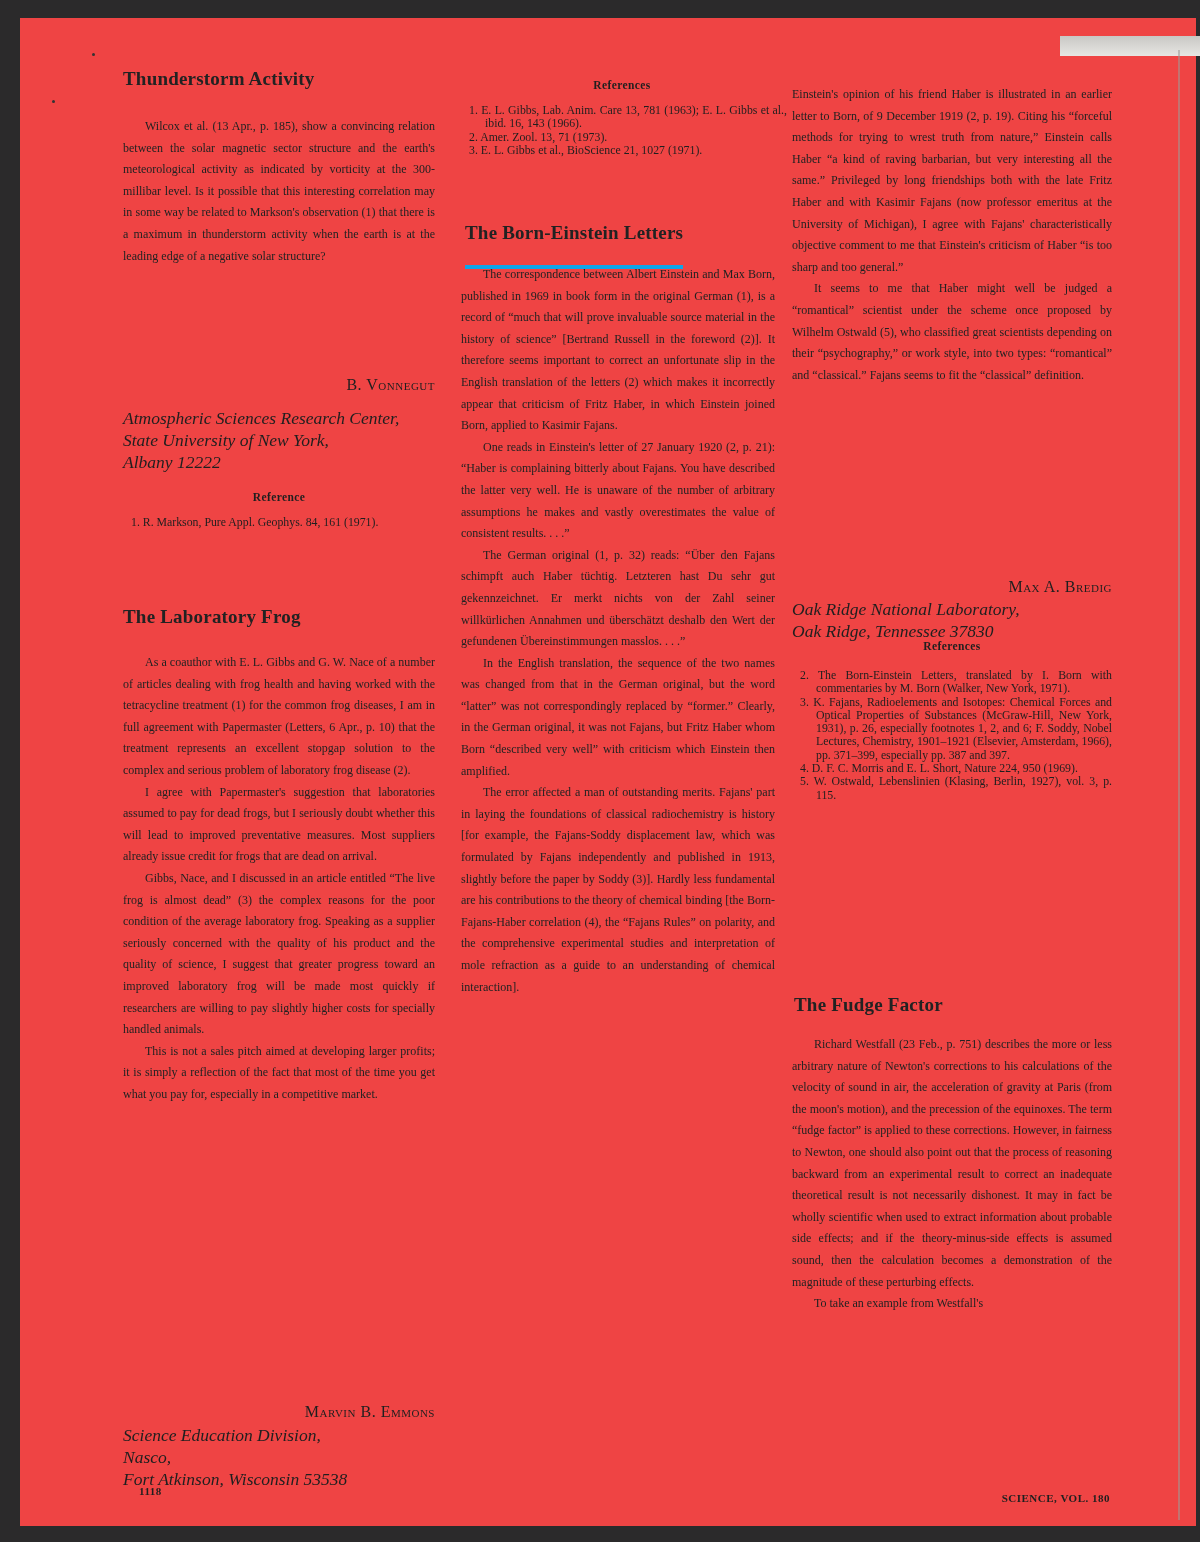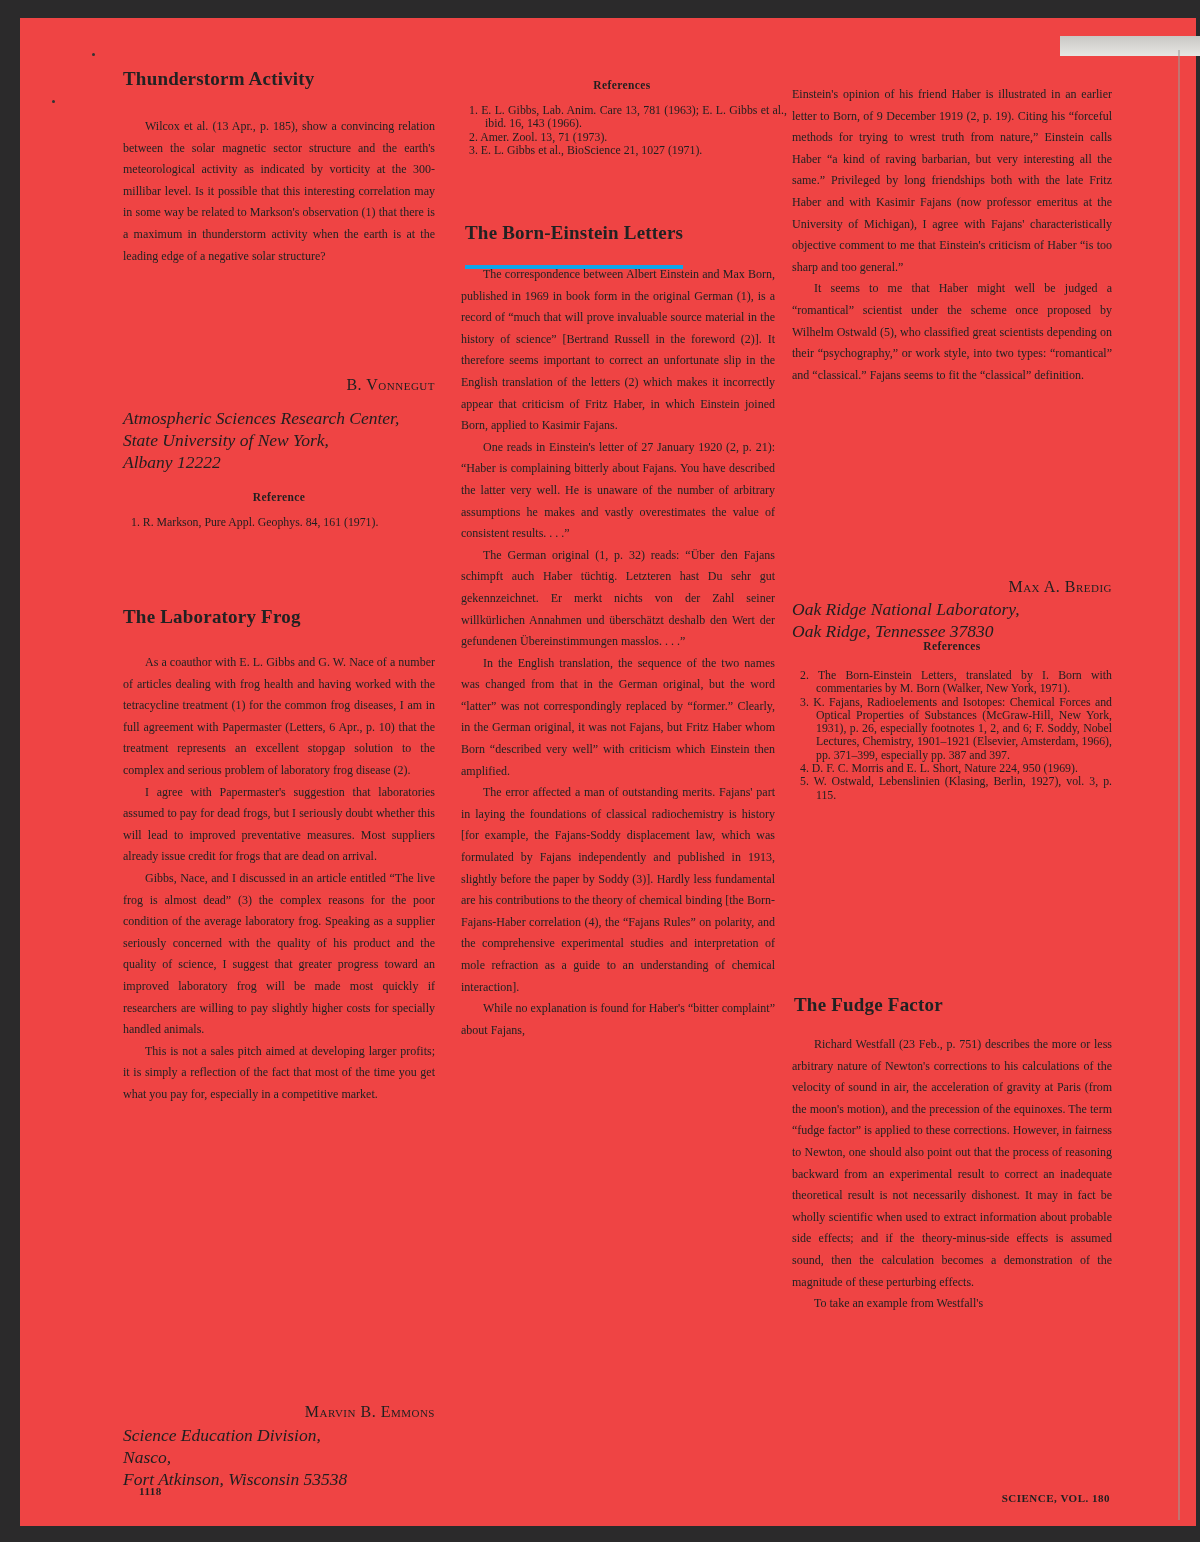--- a/index.html
+++ b/index.html
@@ -102,21 +102,20 @@
     </ul>
 
     <div class="heading underlined" style="top:204px;left:4px;">The Born-Einstein Letters</div>
 
     <div class="body-text" style="top:246px;left:0;width:314px;">
       <p>The correspondence between Albert Einstein and Max Born, published in 1969 in book form in the original German (1), is a record of “much that will prove invaluable source material in the history of science” [Bertrand Russell in the foreword (2)]. It therefore seems important to correct an unfortunate slip in the English translation of the letters (2) which makes it incorrectly appear that criticism of Fritz Haber, in which Einstein joined Born, applied to Kasimir Fajans.</p>
       <p>One reads in Einstein's letter of 27 January 1920 (2, p. 21): “Haber is complaining bitterly about Fajans. You have described the latter very well. He is unaware of the number of arbitrary assumptions he makes and vastly overestimates the value of consistent results. . . .”</p>
       <p>The German original (1, p. 32) reads: “Über den Fajans schimpft auch Haber tüchtig. Letzteren hast Du sehr gut gekennzeichnet. Er merkt nichts von der Zahl seiner willkürlichen Annahmen und überschätzt deshalb den Wert der gefundenen Übereinstimmungen masslos. . . .”</p>
       <p>In the English translation, the sequence of the two names was changed from that in the German original, but the word “latter” was not correspondingly replaced by “former.” Clearly, in the German original, it was not Fajans, but Fritz Haber whom Born “described very well” with criticism which Einstein then amplified.</p>
       <p>The error affected a man of outstanding merits. Fajans' part in laying the foundations of classical radiochemistry is history [for example, the Fajans-Soddy displacement law, which was formulated by Fajans independently and published in 1913, slightly before the paper by Soddy (3)]. Hardly less fundamental are his contributions to the theory of chemical binding [the Born-Fajans-Haber correlation (4), the “Fajans Rules” on polarity, and the comprehensive experimental studies and interpretation of mole refraction as a guide to an understanding of chemical interaction].</p>
-      <p>While no explanation is found for Haber's “bitter complaint” about Fajans,</p>
     </div>
   </div>
 
   <div class="col col3">
     <div class="body-text" style="top:66px;left:0;width:320px;">
       <p style="text-indent:0;">Einstein's opinion of his friend Haber is illustrated in an earlier letter to Born, of 9 December 1919 (2, p. 19). Citing his “forceful methods for trying to wrest truth from nature,” Einstein calls Haber “a kind of raving barbarian, but very interesting all the same.” Privileged by long friendships both with the late Fritz Haber and with Kasimir Fajans (now professor emeritus at the University of Michigan), I agree with Fajans' characteristically objective comment to me that Einstein's criticism of Haber “is too sharp and too general.”</p>
       <p>It seems to me that Haber might well be judged a “romantical” scientist under the scheme once proposed by Wilhelm Ostwald (5), who classified great scientists depending on their “psychography,” or work style, into two types: “romantical” and “classical.” Fajans seems to fit the “classical” definition.</p>
     </div>
 
     <div class="sig-name" style="top:560px;right:8px;">Max A. Bredig</div>

